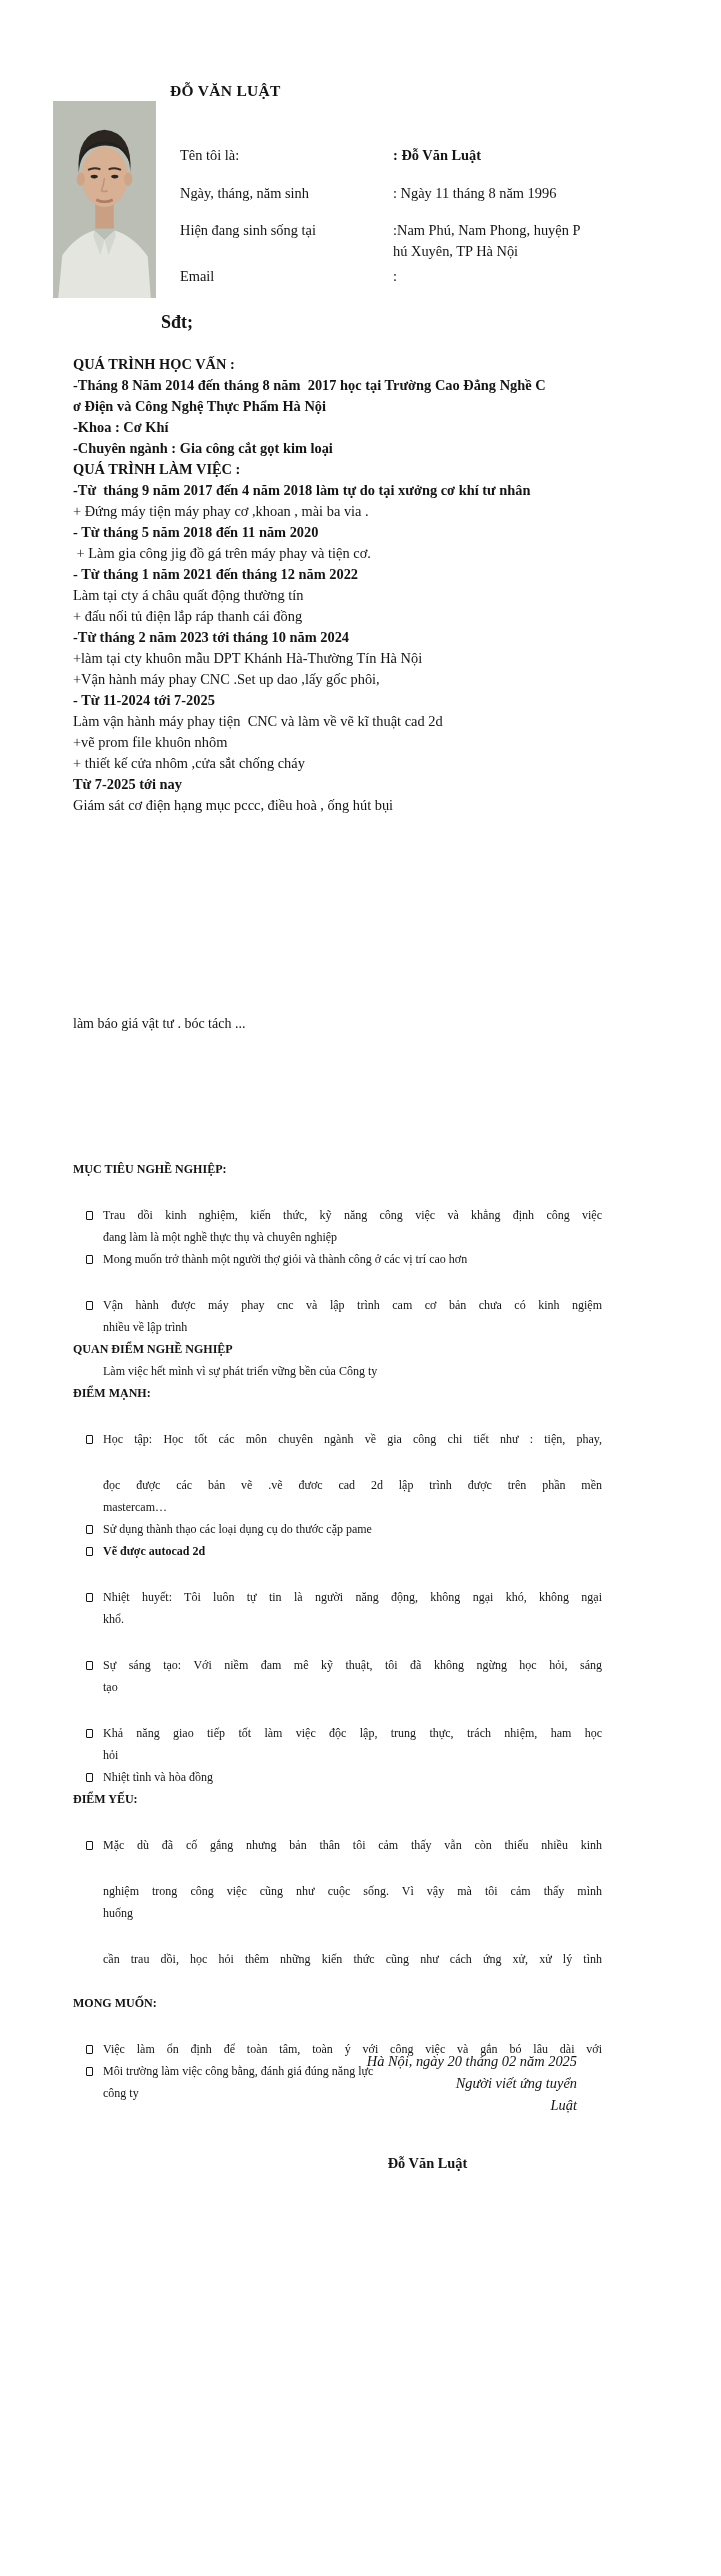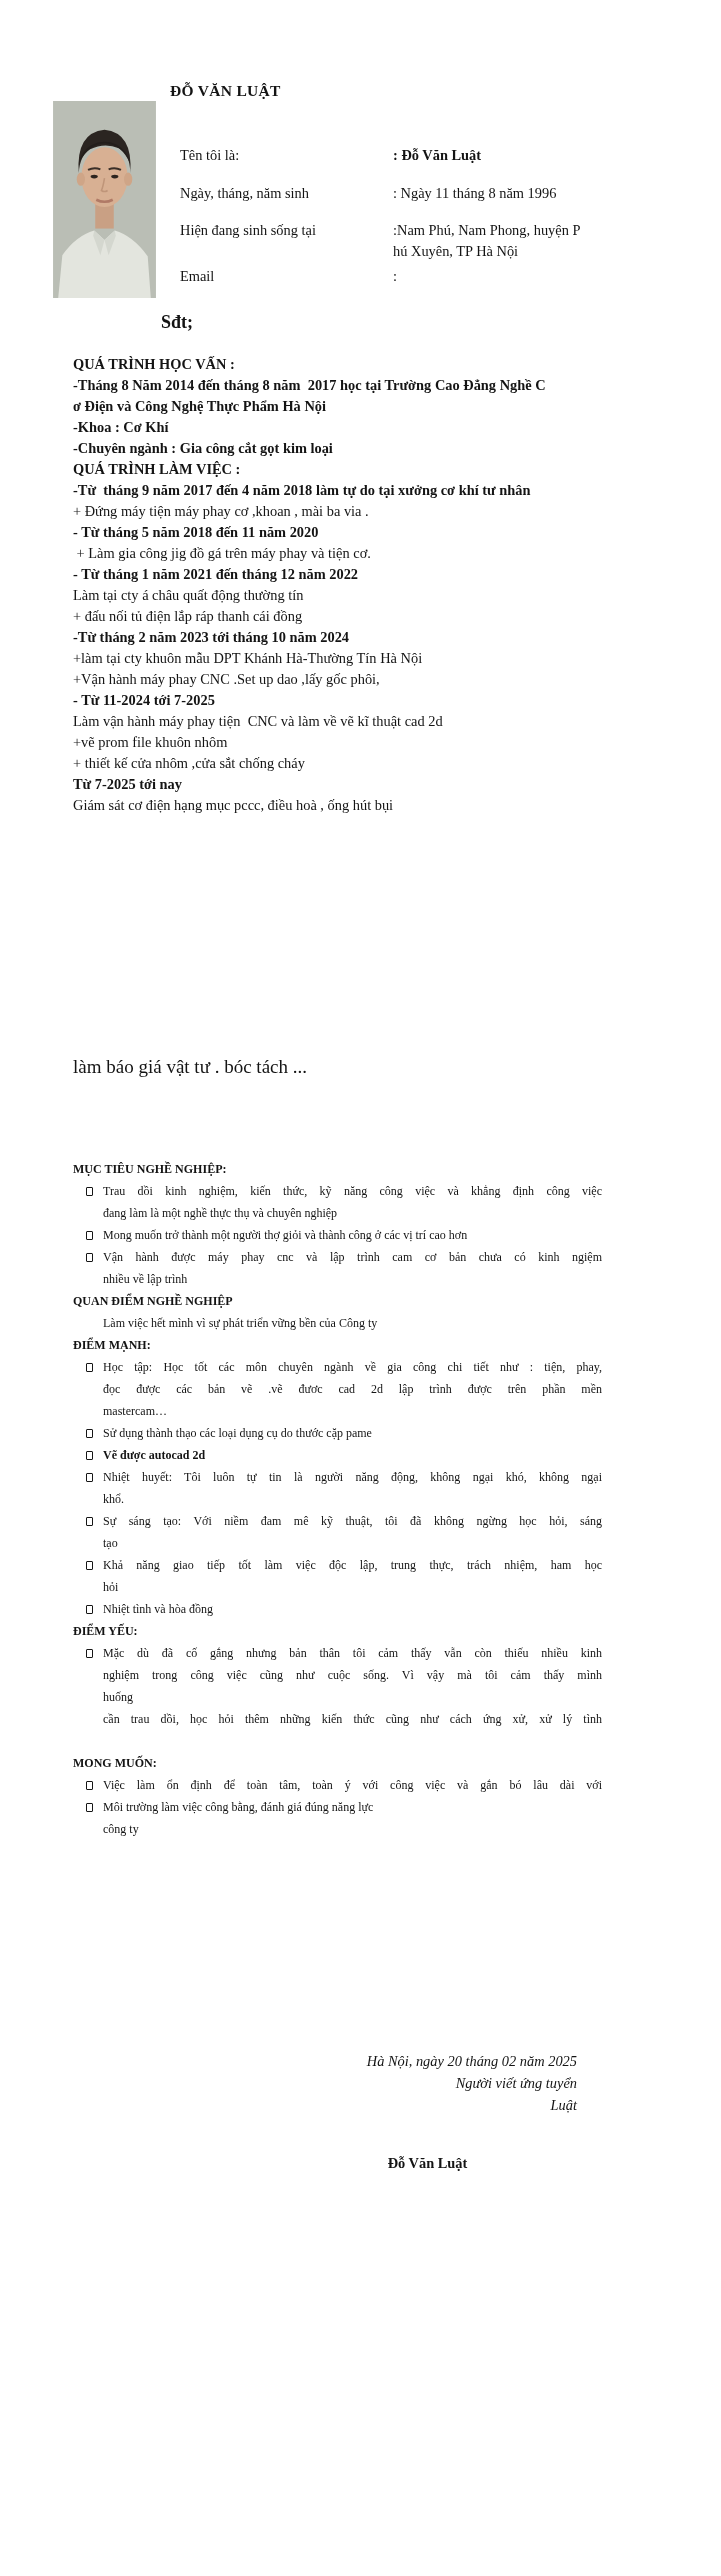--- a/index.html
+++ b/index.html
@@ -16,26 +16,26 @@
   .irow{position:absolute;left:0;white-space:nowrap;}
   .irow.r0{top:0;} .irow.r1{top:38px;} .irow.r2{top:75px;} .irow.r3{top:121px;}
   .irow .lab{display:inline-block;width:213px;vertical-align:top;}
   .irow .val{display:inline-block;vertical-align:top;white-space:pre-line;}
 
   .phone{position:absolute;left:161px;top:312px;font-size:18px;font-weight:bold;}
 
   .bodylines{position:absolute;left:73px;top:354px;font-size:14.4px;line-height:21px;white-space:pre;}
   .bodylines .ln{height:21px;}
 
-  .extra{position:absolute;left:73px;top:1016px;font-size:19px;margin-top:40px;}
+  .extra{position:absolute;left:73px;top:1016px;font-size:14px;}
 
   .flow{position:absolute;left:73px;top:1158px;width:546px;font-size:12px;line-height:22px;}
   .flow .h{font-weight:bold;min-height:22px;}
   .flow .bl,.flow .cont,.flow .plain{position:relative;padding-left:30px;width:499px;min-height:22px;}
-  .flow .j{text-align:justify;text-align-last:justify;}
+  .flow .j{text-align:justify;text-align-last:justify;margin-top:24px;}
   .flow .sq{position:absolute;left:13.4px;top:7.2px;width:4.6px;height:6.7px;
             border:1px solid #161616;border-radius:1px;background:transparent;}
   .flow .sp{height:22px;}
 
   .sig{position:absolute;left:278px;top:2050px;width:299px;text-align:center;font-size:14.4px;line-height:22px;}
   .sig .gap{height:36px;}
 </style>
 </head>
 <body>
 

